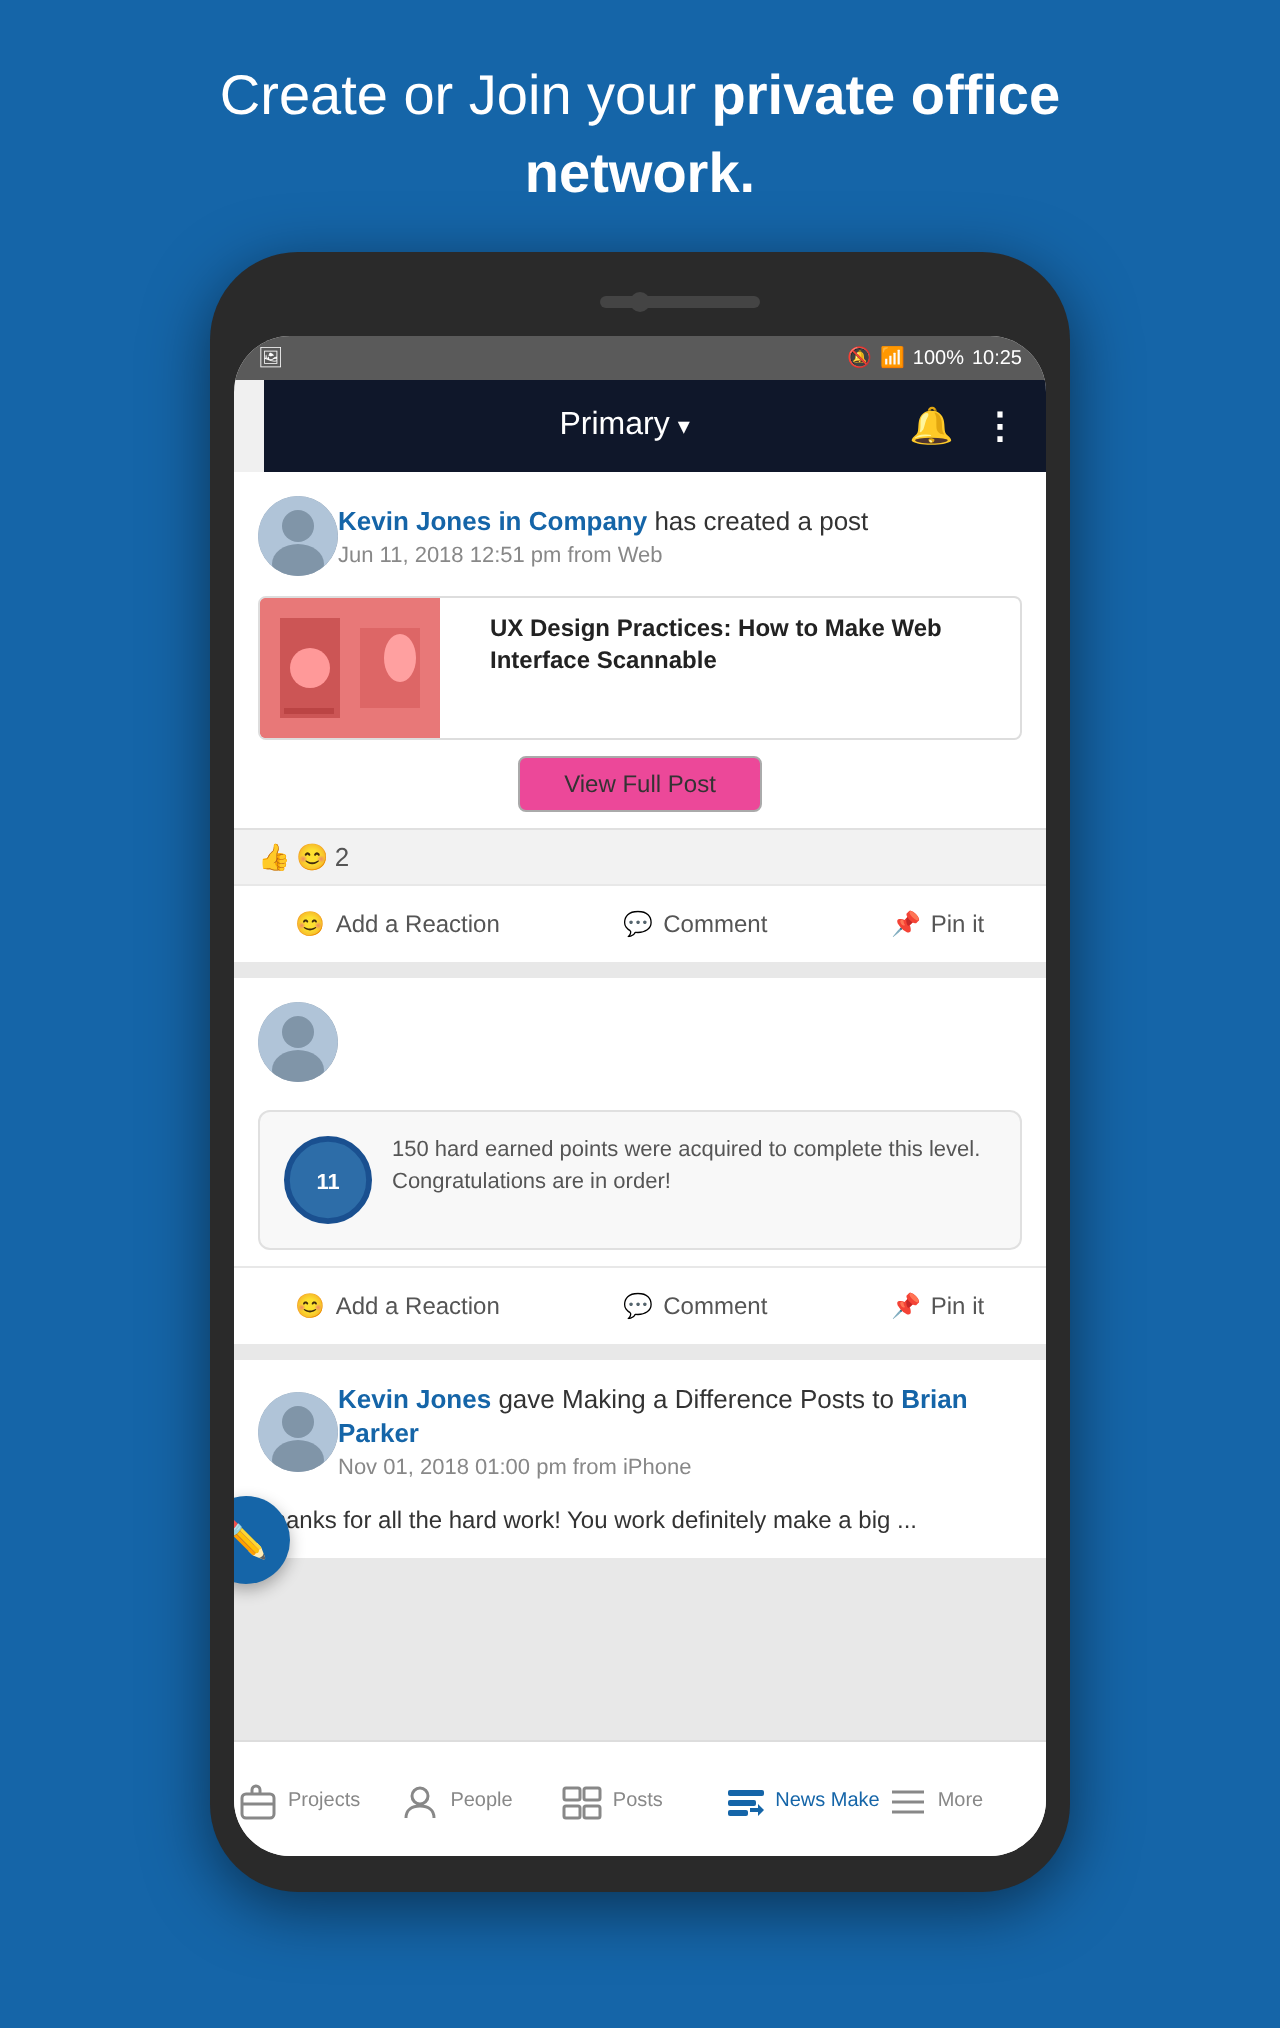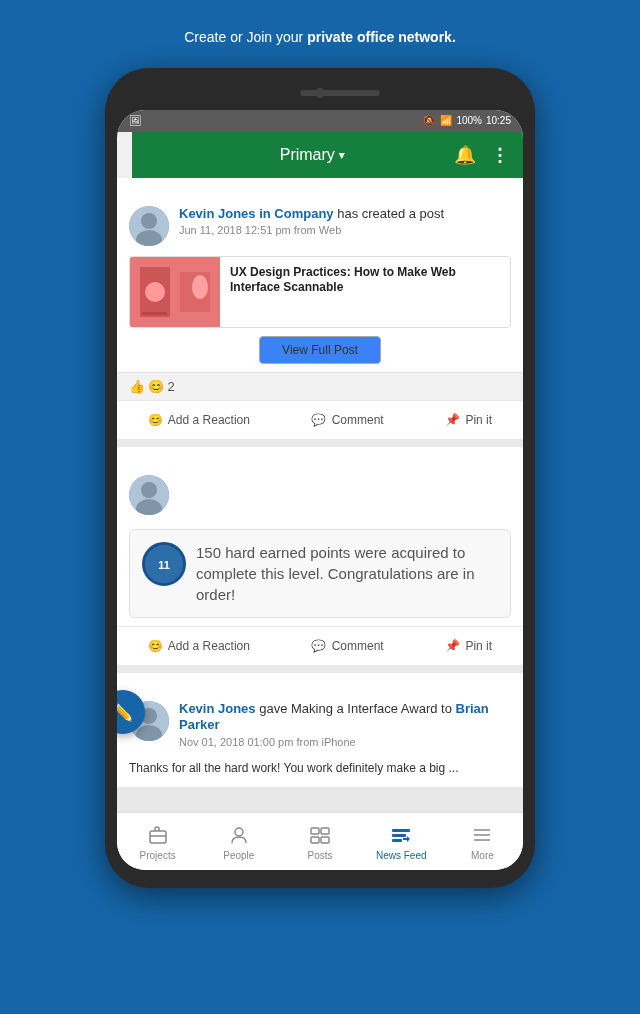--- a/index.html
+++ b/index.html
@@ -9,21 +9,21 @@
       background: #1565a8;
       font-family: 'Arial', sans-serif;
       overflow: hidden;
       position: relative;
     }
 
     .header-text {
       text-align: center;
       padding: 28px 92px 20px;
       color: white;
-      font-size: 14px;
+      font-size: 28px;
       line-height: 1.4;
     }
     .header-text strong {
       font-weight: 900;
     }
 
     .phone-wrapper {
       display: flex;
       justify-content: center;
       align-items: flex-start;
@@ -87,21 +87,21 @@
       display: flex;
       justify-content: space-between;
       align-items: center;
       min-height: 22px;
     }
 
     .status-left { display: flex; align-items: center; gap: 2px; }
     .status-right { display: flex; align-items: center; gap: 4px; font-size: 10px; }
 
     .app-header {
-      background: #15803d;
+      background: #0f172a;
       color: white;
       display: flex;
       justify-content: space-between;
       align-items: center;
       padding: 8px 14px;
       min-height: 46px;
       margin-left: 15px;
     }
 
     .app-header-title {
@@ -127,23 +127,22 @@
     }
     .feed-container::-webkit-scrollbar { display: none; }
 
     .post-card {
       background: white;
       margin-bottom: 8px;
     }
 
     .post-header {
       display: flex;
-      align-items: flex-start;
-      padding: 28px 12px 6px;
-      gap: 10px;
+      align-items: center;
+      padding: 12px 12px 6px;
     }
 
     .avatar {
       width: 40px;
       height: 40px;
       border-radius: 50%;
       background: #ccc;
       overflow: hidden;
       flex-shrink: 0;
       display: flex;
@@ -191,38 +190,38 @@
       height: 70px;
       flex-shrink: 0;
       background: linear-gradient(135deg, #e87070, #c84040);
       display: flex;
       align-items: center;
       justify-content: center;
       overflow: hidden;
     }
 
     .post-link-content {
-      padding: 8px 10px;
+      padding: 8px 25px;
       flex: 1;
     }
 
     .post-link-title {
       font-size: 12px;
       font-weight: 600;
       color: #222;
       line-height: 1.3;
     }
 
     .view-full-post-btn {
       display: block;
       margin: 8px auto;
       padding: 6px 22px;
       border: 1px solid #aaa;
       border-radius: 4px;
-      background: #3b82f6;
+      background: #ec4899;
       font-size: 12px;
       color: #333;
       cursor: pointer;
       text-align: center;
     }
 
     .reactions-bar {
       background: #f2f2f2;
       padding: 6px 12px;
       display: flex;
@@ -283,21 +282,21 @@
     }
 
     .level-content { flex: 1; }
     .level-title {
       font-size: 13px;
       font-weight: 700;
       color: #222;
       margin-bottom: 4px;
     }
     .level-desc {
-      font-size: 15px;
+      font-size: 11px;
       color: #555;
       line-height: 1.4;
     }
 
     .award-post-body {
       padding: 6px 12px 10px;
       font-size: 12px;
       color: #333;
       line-height: 1.4;
     }
@@ -307,21 +306,21 @@
       display: flex;
       justify-content: space-around;
       align-items: center;
       padding: 6px 0 4px;
       border-top: 1px solid #ddd;
       min-height: 58px;
     }
 
     .nav-item {
       display: flex;
-      flex-direction: column;
+      flex-direction: row;
       align-items: center;
       gap: 3px;
       cursor: pointer;
       flex: 1;
     }
 
     .nav-icon {
       width: 24px;
       height: 24px;
       display: flex;
@@ -506,21 +505,21 @@
               <div class="avatar-img">
                 <svg width="40" height="40" viewBox="0 0 40 40">
                   <circle cx="20" cy="20" r="20" fill="#b0c4d8"></circle>
                   <circle cx="20" cy="15" r="8" fill="#8095a8"></circle>
                   <ellipse cx="20" cy="34" rx="13" ry="10" fill="#8095a8"></ellipse>
                 </svg>
               </div>
             </div>
             <div class="post-meta">
               <div class="post-author">
-                <strong>Kevin Jones</strong><span> gave Making a Interface Award to </span><strong>Brian Parker</strong>
+                <strong>Kevin Jones</strong><span> gave Making a Difference Posts to </span><strong>Brian Parker</strong>
               </div>
               <div class="post-time">Nov 01, 2018 01:00 pm from iPhone</div>
             </div>
           </div>
           <div class="award-post-body">Thanks for all the hard work! You work definitely make a big ...</div>
         </div>
 
       </div>
 
       <div class="fab-btn" style="position:relative; display:flex; justify-content:flex-end; margin-right:8px; margin-top:-50px; margin-bottom:6px; background:transparent; box-shadow:none;">
@@ -560,21 +559,21 @@
         </div>
         <div class="nav-item">
           <div class="nav-icon active">
             <svg width="22" height="22" viewBox="0 0 22 22" fill="none">
               <rect x="2" y="5" width="18" height="3" rx="1" fill="#1565a8"></rect>
               <rect x="2" y="10" width="14" height="3" rx="1" fill="#1565a8"></rect>
               <rect x="2" y="15" width="10" height="3" rx="1" fill="#1565a8"></rect>
               <path d="M17 12l3 3-3 3v-2h-4v-2h4v-2z" fill="#1565a8"></path>
             </svg>
           </div>
-          <span class="nav-label active">News Feed</span>
+          <span class="nav-label active">News Make</span>
         </div>
         <div class="nav-item">
           <div class="nav-icon">
             <svg width="22" height="22" viewBox="0 0 22 22" fill="none">
               <line x1="3" y1="6" x2="19" y2="6" stroke="#888" stroke-width="1.5"></line>
               <line x1="3" y1="11" x2="19" y2="11" stroke="#888" stroke-width="1.5"></line>
               <line x1="3" y1="16" x2="19" y2="16" stroke="#888" stroke-width="1.5"></line>
             </svg>
           </div>
           <span class="nav-label">More</span>

